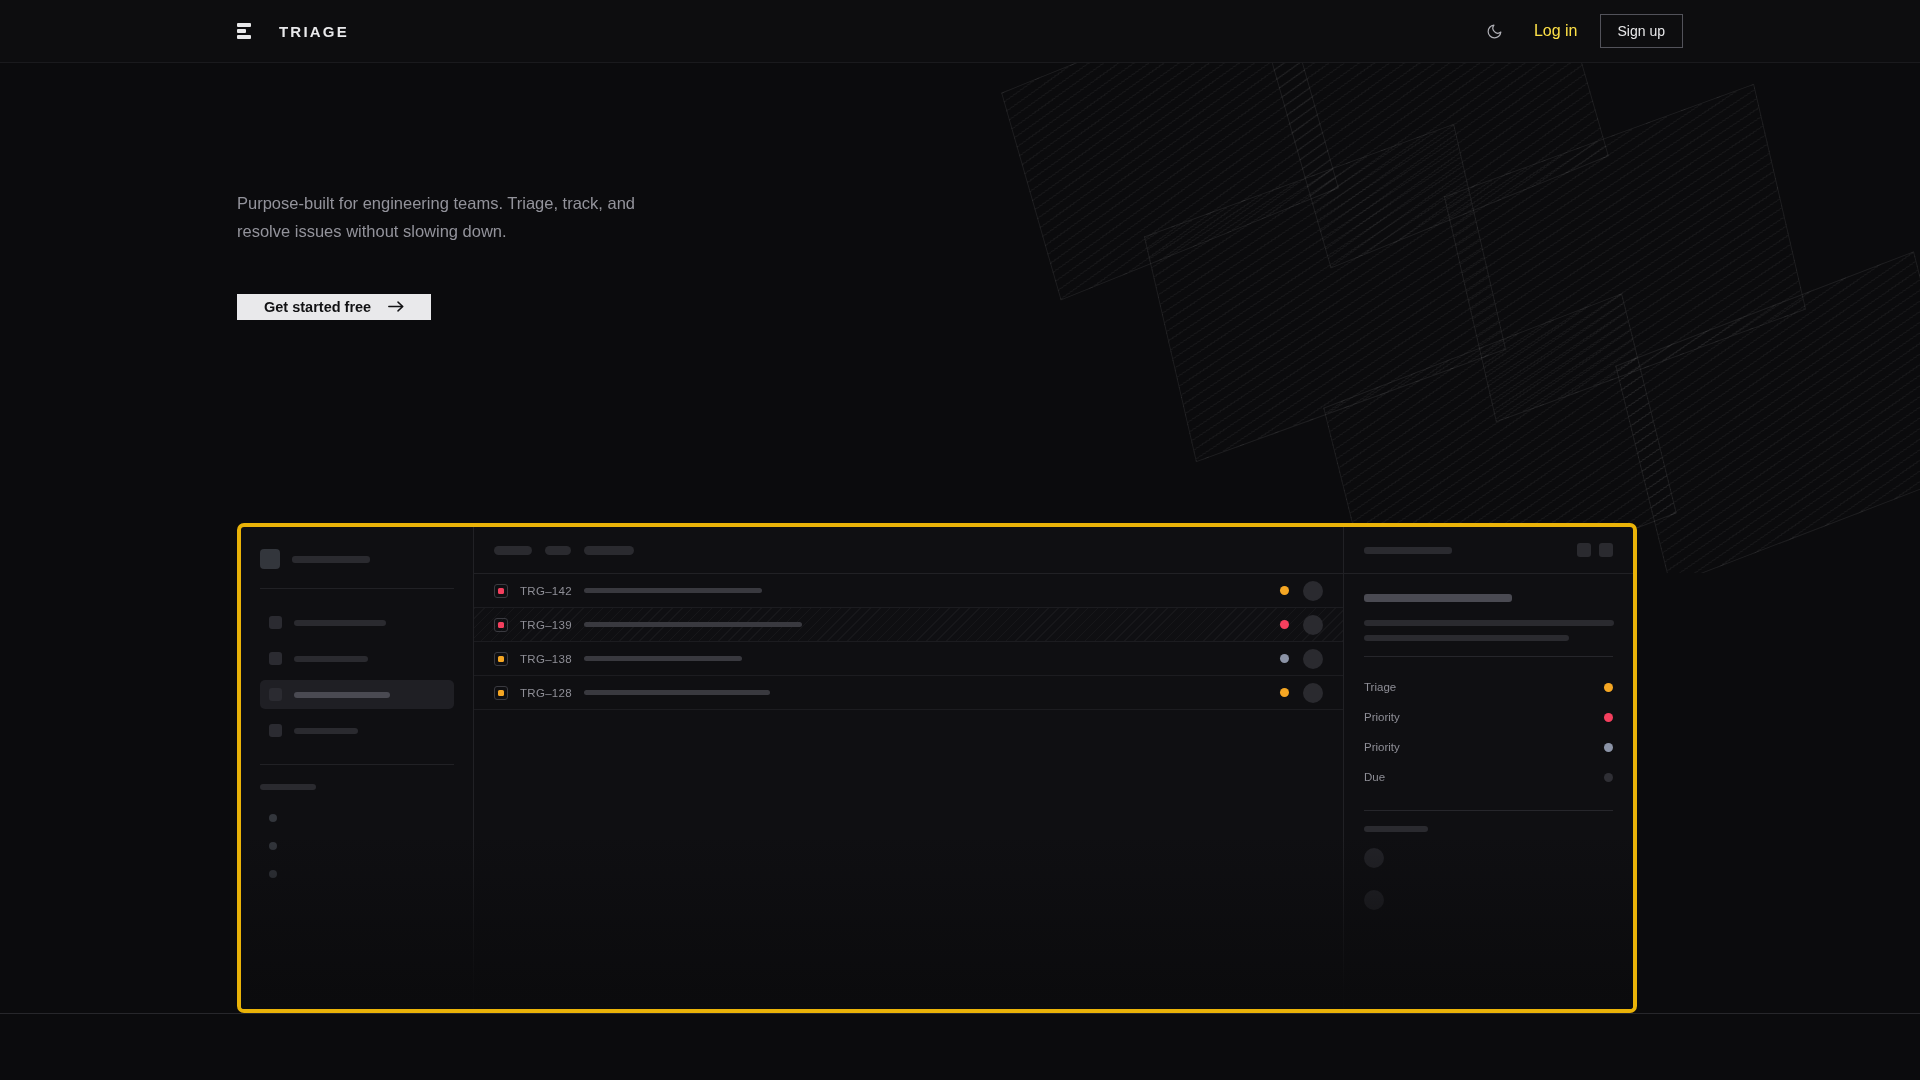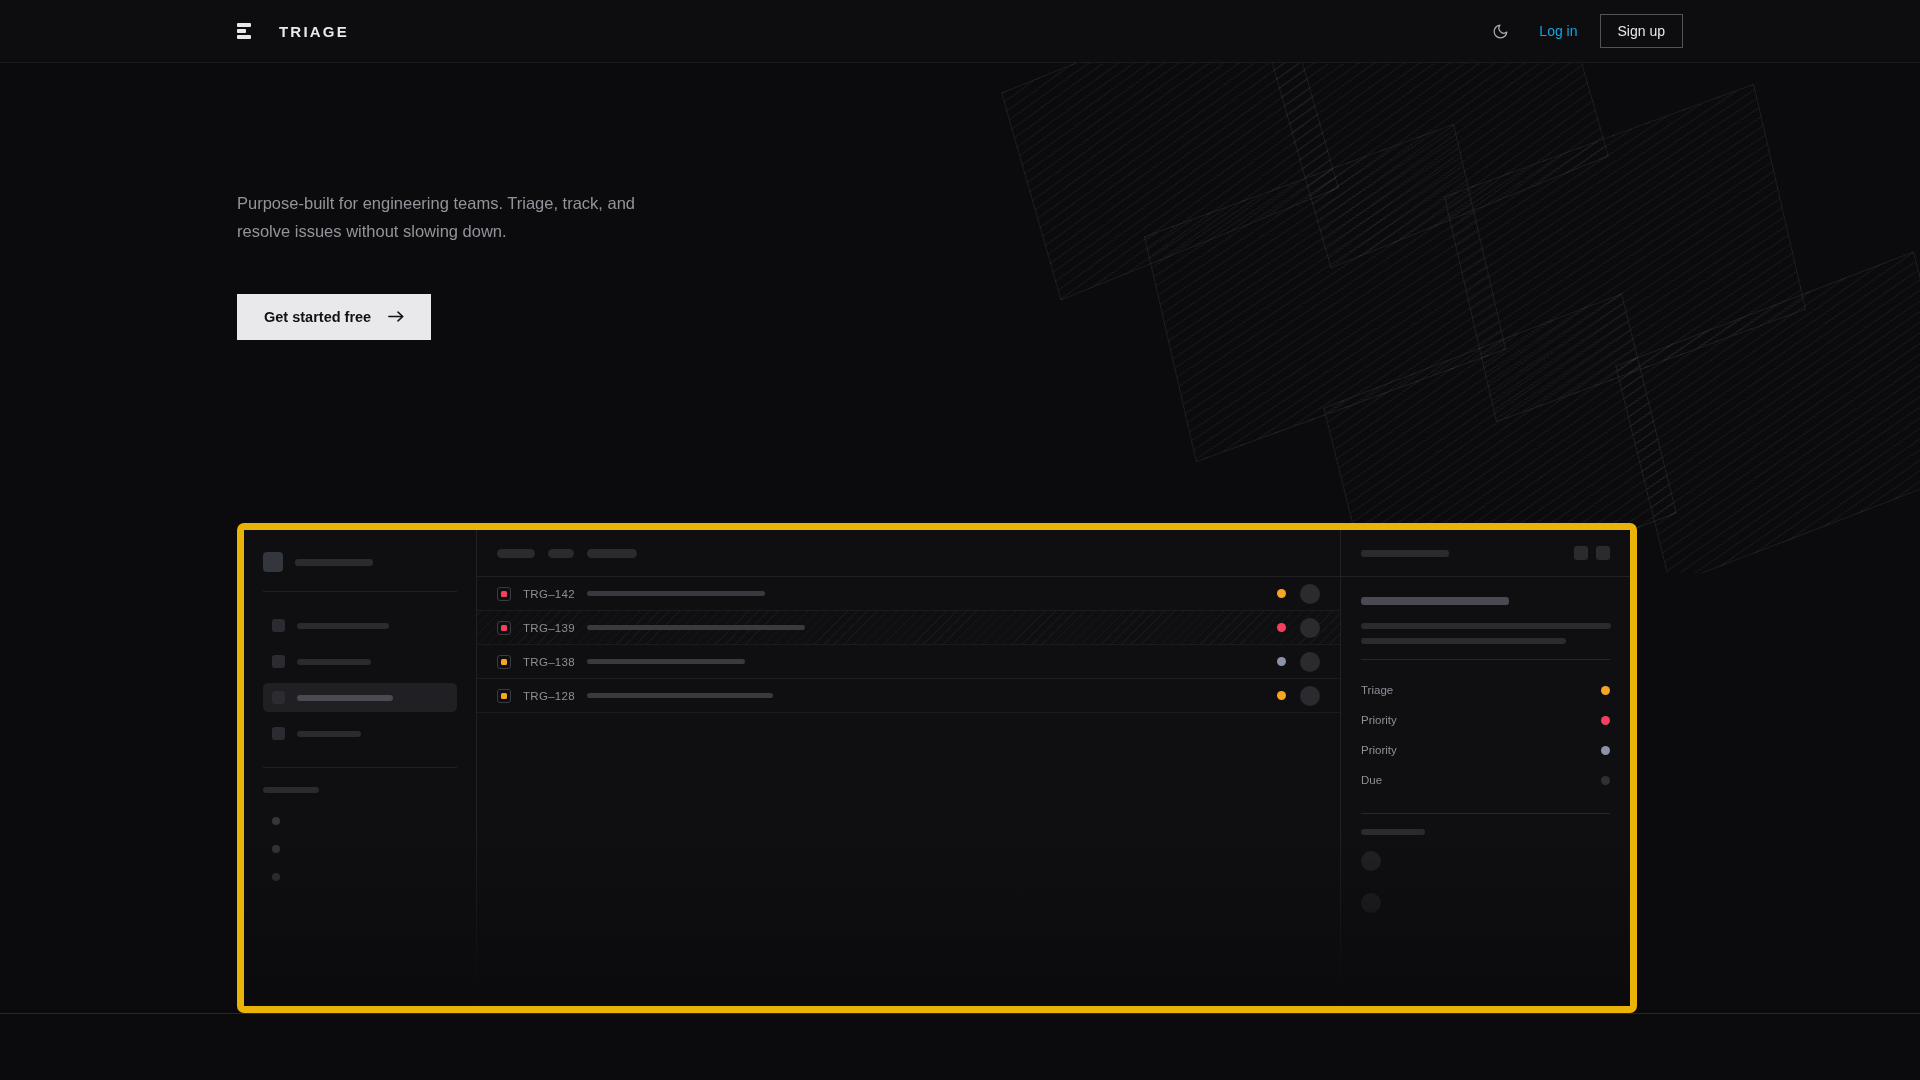--- a/index.html
+++ b/index.html
@@ -22,21 +22,21 @@
   .brand{ position:absolute; left:237px; display:flex; align-items:center; gap:28px; }
   .brand-mark{ width:14px; height:16px; display:flex; flex-direction:column; justify-content:space-between; }
   .brand-mark i{ display:block; height:4px; background:#e8e8ea; border-radius:1px; }
   .brand-mark i:nth-child(1){ width:14px; }
   .brand-mark i:nth-child(2){ width:9px; }
   .brand-mark i:nth-child(3){ width:14px; }
   .brand-name{ font-size:15px; font-weight:700; letter-spacing:2.2px; color:#e9e9eb; }
 
   .header-right{ position:absolute; right:237px; display:flex; align-items:center; gap:0; }
   .theme-toggle{ width:34px; height:34px; display:flex; align-items:center; justify-content:center; cursor:pointer; }
-  .login-link{ font-size:14px; color:#0ea5e9; padding:0 22px; cursor:pointer; }
+  .login-link{ font-size:16px; color:#fde047; padding:0 22px; cursor:pointer; }
   .signup-btn{
     font-size:14px; color:#e8e8ea; border:1px solid #52525a;
     padding:8px 17px; background:transparent; cursor:pointer;
     font-family:"Liberation Sans", sans-serif;
   }
 
   
   .decor{ position:absolute; left:0; top:63px; width:1920px; height:510px; overflow:hidden; z-index:1; pointer-events:none; }
   .panel{
     position:absolute;
@@ -64,28 +64,28 @@
     letter-spacing:-1.3px; color:#ececee; white-space:pre-line;
   }
   .hero p{
     margin-top:64px; font-size:16.5px; line-height:1.72;
     color:#93939b; white-space:pre-line; max-width:520px;
   }
   .cta{
     margin-top:48px; display:inline-flex; align-items:center; gap:17px;
     background:#e9e9eb; color:#111113;
     font-size:14.5px; font-weight:700;
-    padding:15px 27px; border:none; cursor:pointer;
+    padding:5px 27px; border:none; cursor:pointer;
     font-family:"Liberation Sans", sans-serif;
   }
 
   
   .app{
     position:absolute; left:237px; top:523px; width:1400px; height:490px;
-    border:7px solid #eab308; border-radius:7px;
+    border:4px solid #eab308; border-radius:7px;
     background:#0f0f12; overflow:hidden; display:flex; z-index:10;
   }
   .app::after{
     content:""; position:absolute; left:0; bottom:0; width:100%; height:175px;
     background:linear-gradient(to bottom, rgba(11,11,13,0) 0%, rgba(11,11,13,0.93) 88%);
     pointer-events:none;
   }
 
   .sb{ width:233px; flex:none; border-right:1px solid #212125; padding:22px 19px 0 19px; }
   .sb-top{ display:flex; align-items:center; gap:12px; }

